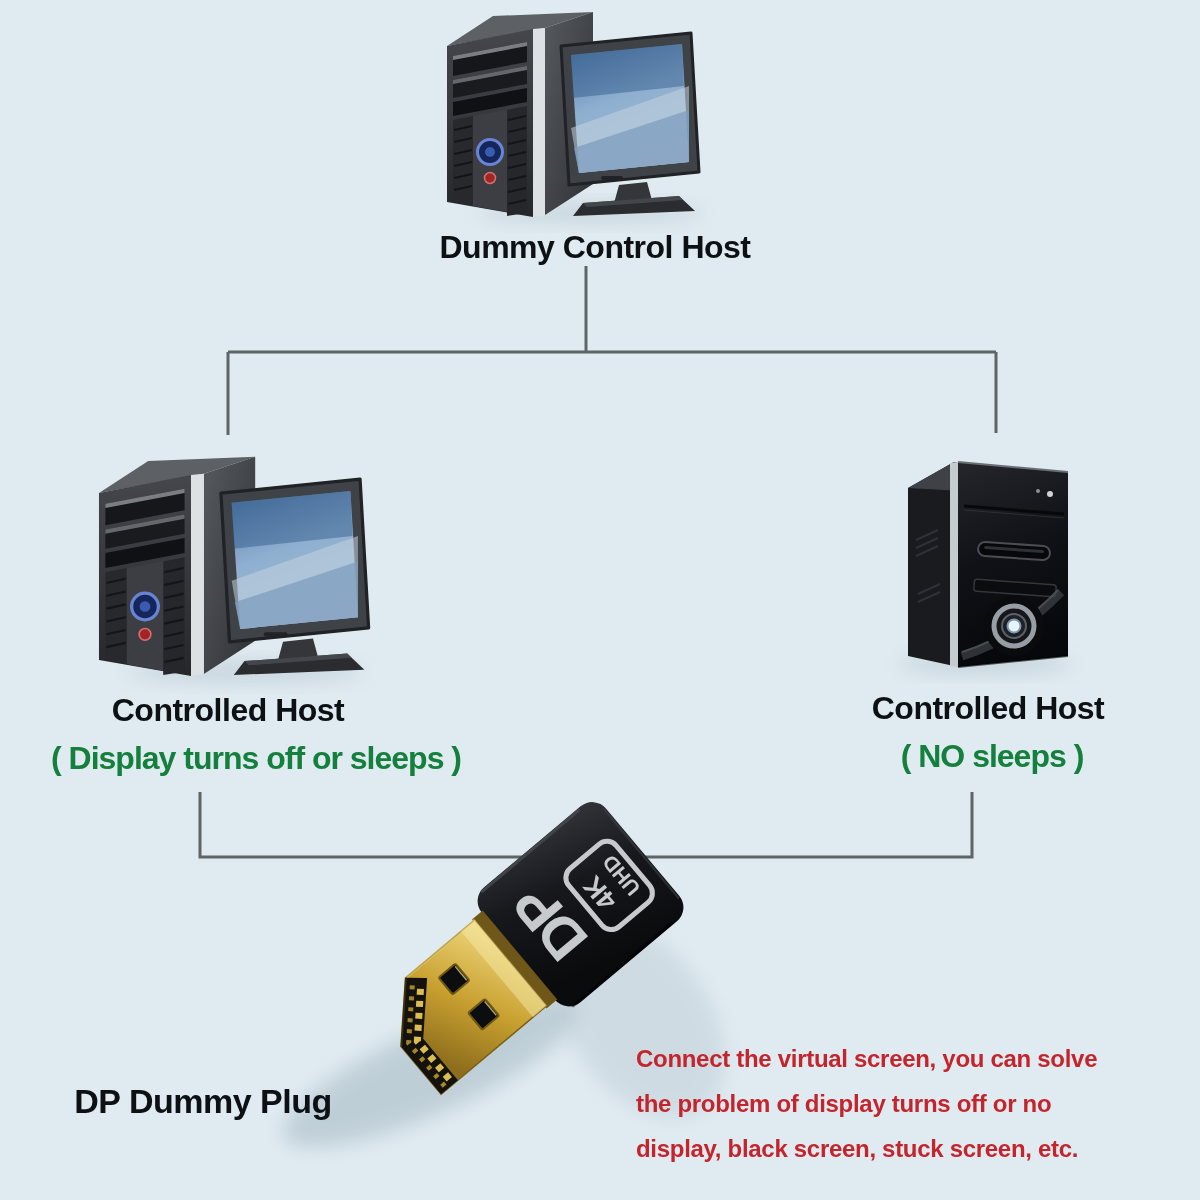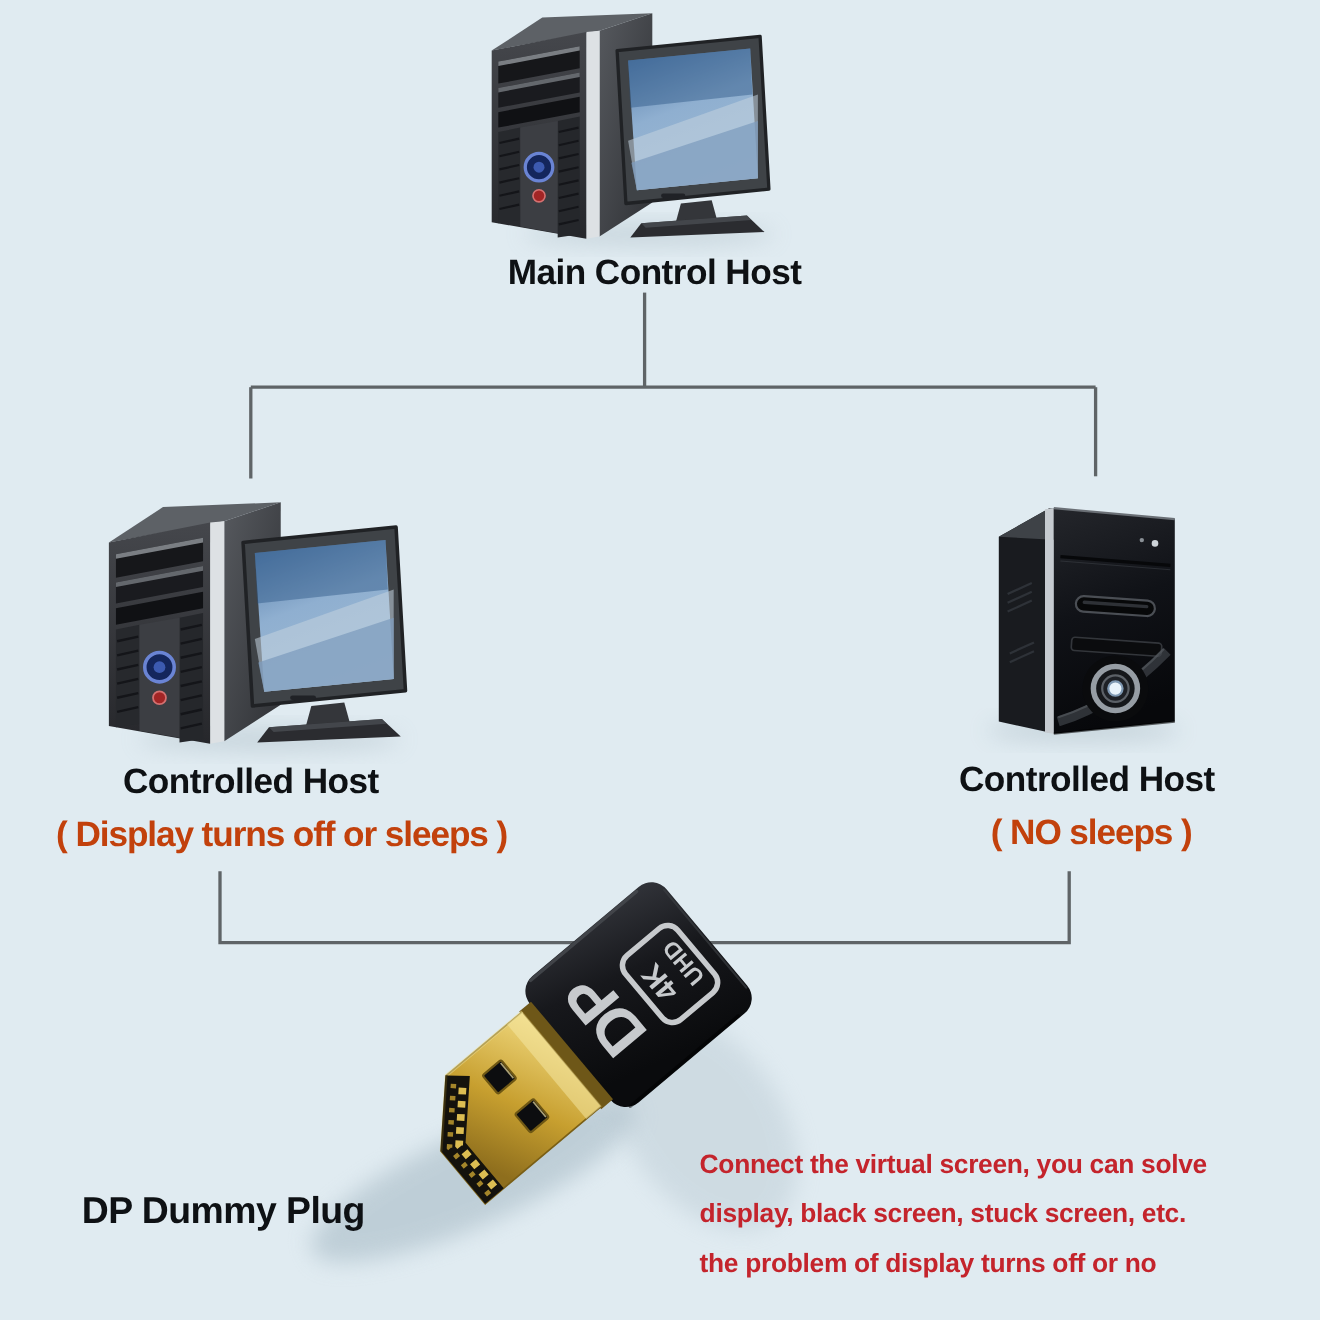--- a/index.html
+++ b/index.html
@@ -20,21 +20,21 @@
     letter-spacing:-0.5px;
     color:#0e1114;
     white-space:nowrap;
   }
   .node-sublabel{
     position:absolute;
     transform:translateX(-50%);
     font-weight:700;
     font-size:32px;
     letter-spacing:-1px;
-    color:#c2410c;
+    color:#15803d;
     white-space:nowrap;
   }
   #red-note{
     position:absolute;
     left:636px;top:1036px;
     width:560px;
     color:#c4242c;
     font-weight:700;
     font-size:24px;
     letter-spacing:-0.3px;
@@ -204,29 +204,29 @@
       </g>
       <path d="M-33,57 L-15,57 M13,57 L31,57" stroke="#f0e0a0" stroke-width="1.5" opacity="0.7"></path>
 
       <path d="M-56,102 L-6,150 L56,150 L56,128 L2,128 L-42,86 Z" fill="#14120d"></path>
       <path d="M-38,98 L0,134 L50,134" stroke="#dcbd52" stroke-width="7" fill="none" stroke-dasharray="6 6"></path>
       <path d="M-46,102 L-4,142 L52,142" stroke="#b4922e" stroke-width="5" fill="none" stroke-dasharray="4 7" opacity="0.9"></path>
       <path d="M-56,102 L-6,150" stroke="#3a2f10" stroke-width="2"></path>
     </g>
   </svg>
 
-  <div class="node-label" style="left:595px;top:229px;">Main Control Host</div>
+  <div class="node-label" style="left:595px;top:229px;">Dummy Control Host</div>
 
   <div class="node-label" style="left:228px;top:692px;">Controlled Host</div>
   <div class="node-sublabel" style="left:256px;top:740px;">( Display turns off or sleeps )</div>
 
   <div class="node-label" style="left:988px;top:690px;">Controlled Host</div>
   <div class="node-sublabel" style="left:992px;top:738px;">( NO sleeps )</div>
 
   <div class="node-label" style="left:203px;top:1082px;font-size:34px;">DP Dummy Plug</div>
 
   <div id="red-note">
     <span>Connect the virtual screen, you can solve</span>
+    <span>the problem of display turns off or no</span>
     <span>display, black screen, stuck screen, etc.</span>
-    <span>the problem of display turns off or no</span>
   </div>
 
 </div>
 
 </body></html>

